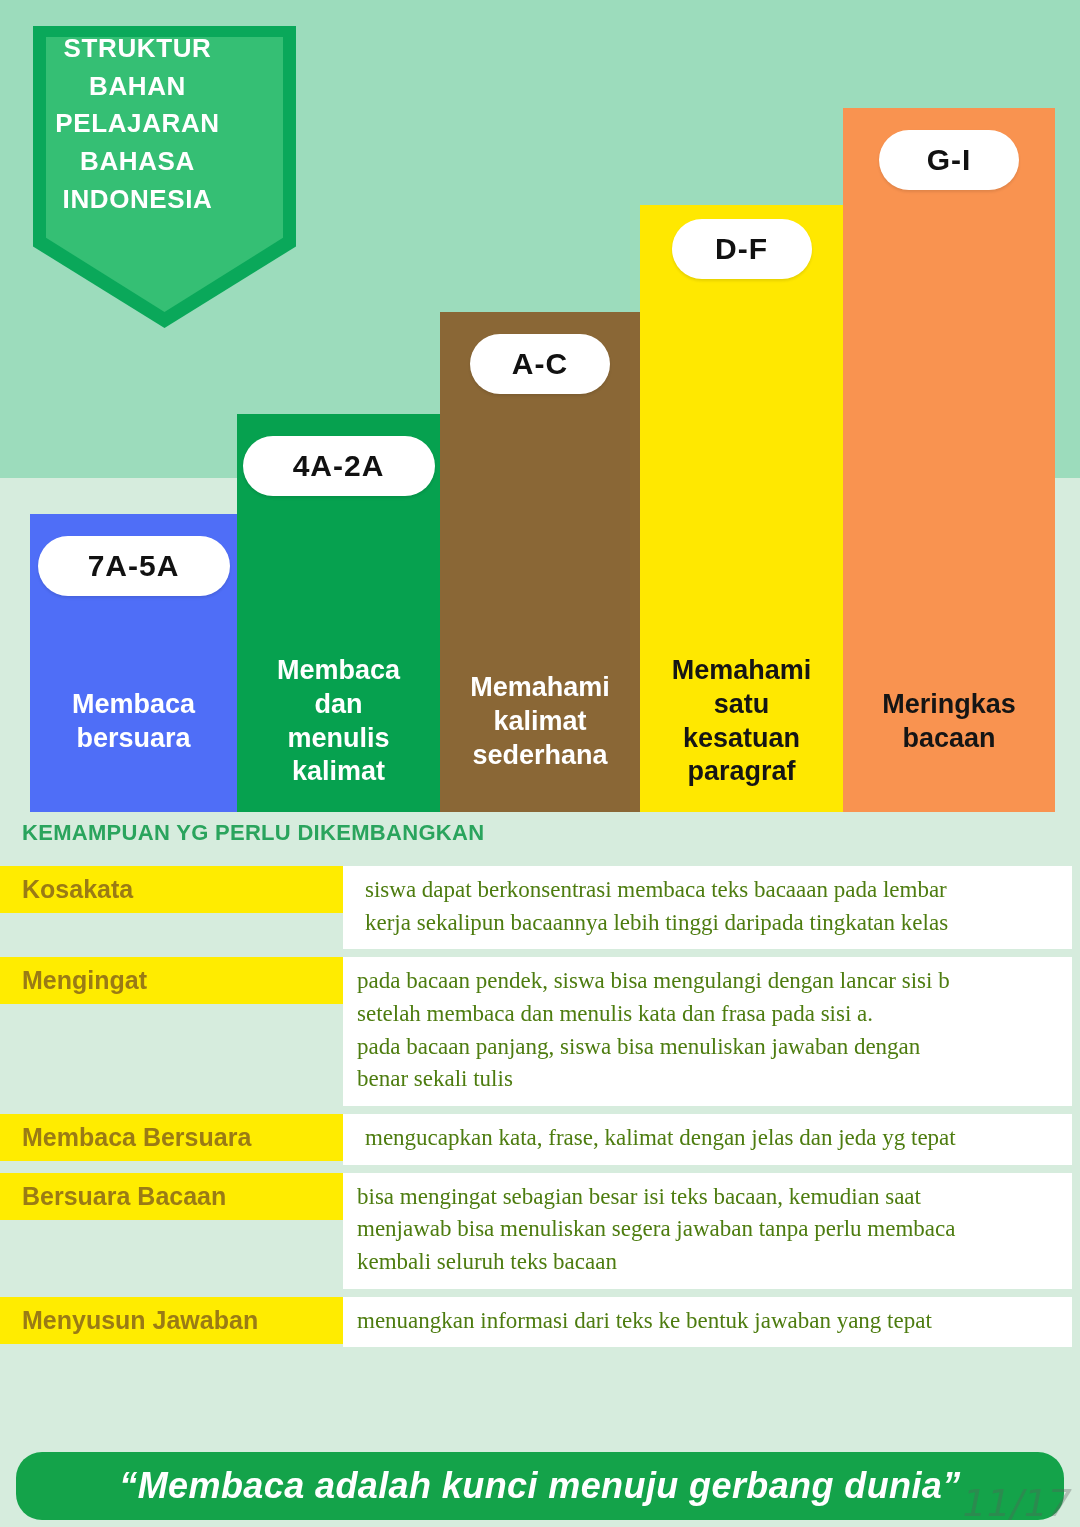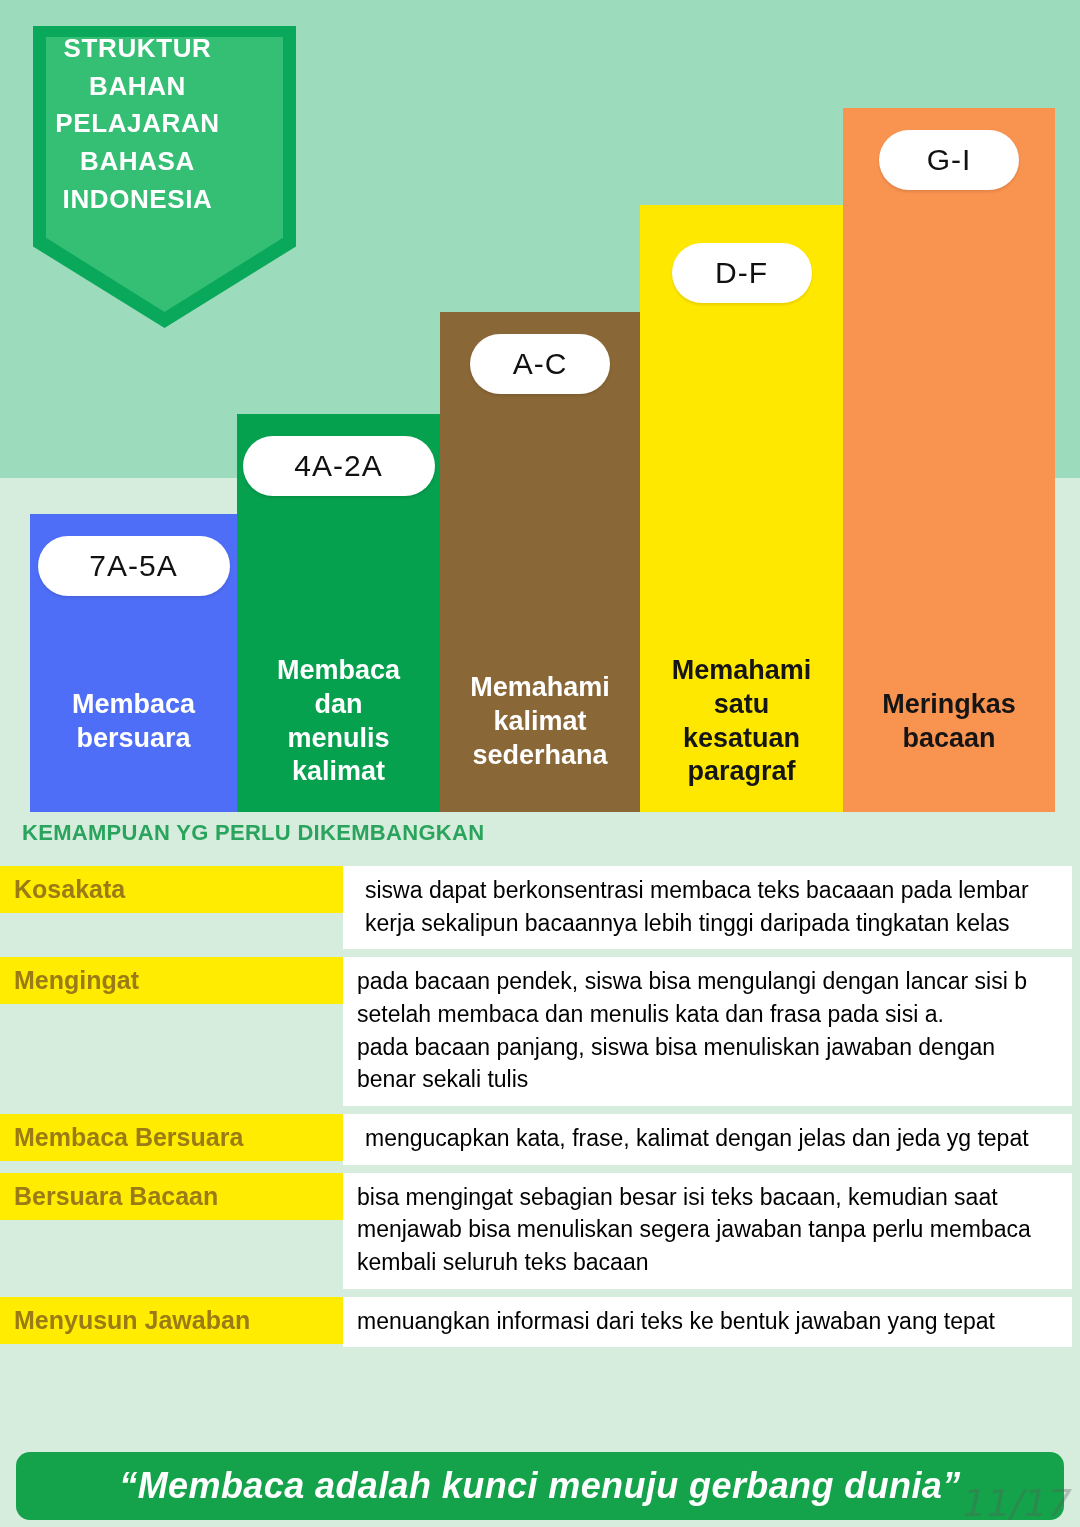--- a/index.html
+++ b/index.html
@@ -87,21 +87,21 @@
   }
   .bar-pill {
     position: absolute;
     background: #ffffff;
     border-radius: 40px;
     height: 60px;
     line-height: 60px;
     text-align: center;
     color: #111111;
     font-size: 30px;
-    font-weight: 400;
+    font-weight: 700;
     letter-spacing: 1px;
     box-shadow: 0 2px 3px rgba(0,0,0,0.10);
     z-index: 4;
   }
 
   
   #section-heading {
     position: absolute;
     left: 22px; top: 820px;
     font-size: 22px;
@@ -126,44 +126,44 @@
   .row-label-cell {
     width: 343px;
     flex: 0 0 343px;
     position: relative;
   }
   .row-label {
     background: #ffec00;
     color: #9a7b15;
     font-size: 25px;
     font-weight: bold;
-    padding: 9px 0 9px 14px;
+    padding: 9px 0 9px 22px;
     display: block;
   }
   .row-desc {
     flex: 1 1 auto;
     background: #ffffff;
     margin-right: 8px;
     padding: 8px 12px 10px 14px;
     font-size: 23px;
     line-height: 1.42;
-    color: #000000;
+    color: #4d7c0f;
     white-space: pre-line;
-    font-family: Liberation Sans, sans-serif;
+    font-family: Liberation Serif, serif;
   }
   .row-desc.indent { padding-left: 22px; }
 
   
   #footer {
     position: absolute;
     left: 16px; top: 1452px;
     width: 1048px;
     height: 68px;
     background: #14a34a;
-    border-radius: 14px;
+    border-radius: 26px;
     display: flex;
     align-items: center;
     justify-content: center;
   }
   #footer-quote {
     color: #ffffff;
     font-size: 36px;
     font-weight: bold;
     font-style: italic;
     letter-spacing: 0.4px;
@@ -204,21 +204,21 @@
 kalimat
 sederhana</div>
       </div>
       <div class="bar-pill" style="width: 140px; left: 470px; top: 334px;">A-C</div>
       <div class="bar" style="left: 640px; width: 203px; top: 205px; height: 607px; background: rgb(255, 232, 0);">
         <div class="bar-body-label" style="color: rgb(21, 21, 21); top: 449px;">Memahami
 satu
 kesatuan
 paragraf</div>
       </div>
-      <div class="bar-pill" style="width: 140px; left: 671.5px; top: 243px;">D-F</div>
+      <div class="bar-pill" style="width: 140px; left: 671.5px; top: 219px;">D-F</div>
       <div class="bar" style="left: 843px; width: 212px; top: 108px; height: 704px; background: rgb(249, 147, 80);">
         <div class="bar-body-label" style="color: rgb(21, 21, 21); top: 580px;">Meringkas
 bacaan</div>
       </div>
       <div class="bar-pill" style="width: 140px; left: 879px; top: 130px;">G-I</div>
     </div>
 
   <div id="shield">
     <div id="shield-inner"></div>
   </div>

